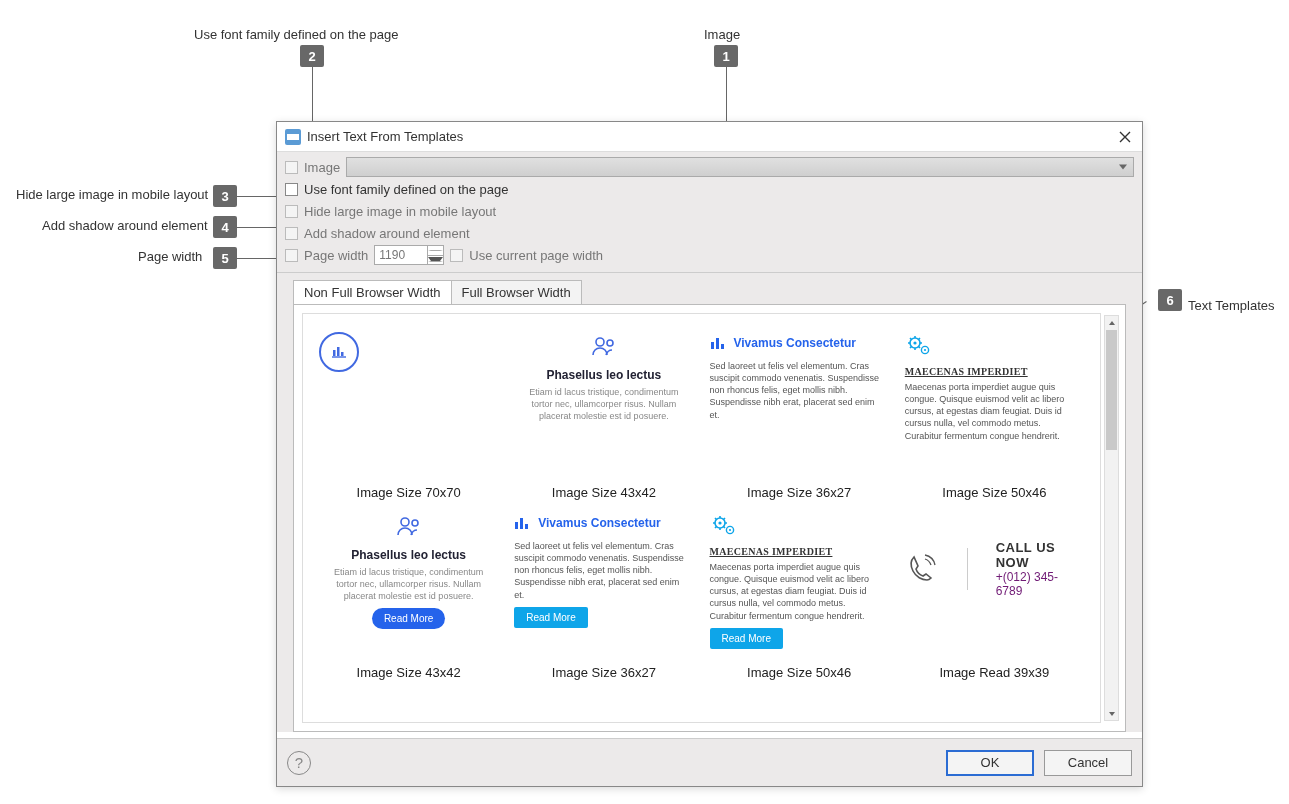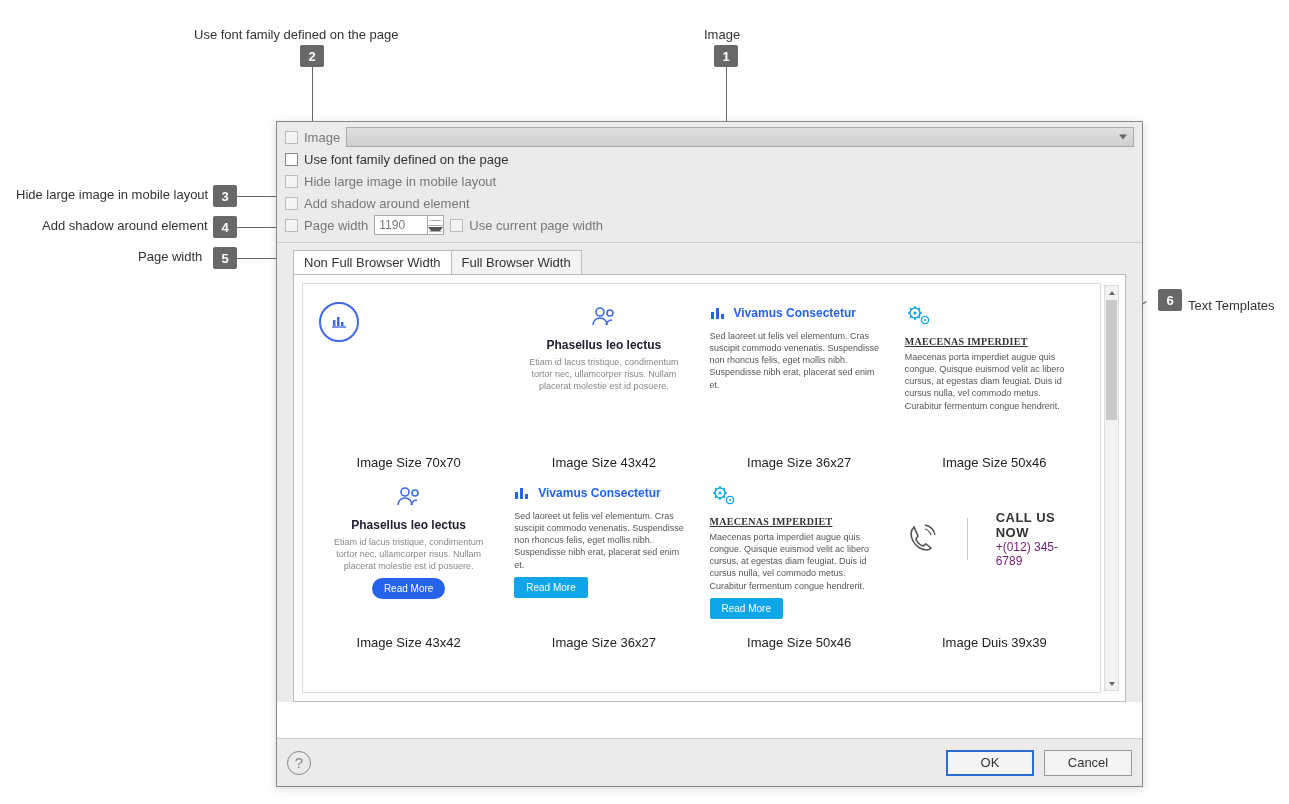--- a/index.html
+++ b/index.html
@@ -342,20 +342,29 @@
 
 <div class="callout-label" style="left:138px; top:249px;">Page width</div>
 <div class="callout-badge" style="left:213px; top:247px;">5</div>
 <div class="callout-line" style="left:237px; top:258px; width:54px;"></div>
 
 <div class="callout-badge" style="left:1158px; top:289px;">6</div>
 <div class="callout-label" style="left:1188px; top:298px;">Text Templates</div>
 <div class="callout-line" style="left:1084px; top:343px; width:75px; transform: rotate(-34deg); transform-origin: left top;"></div>
 
 <div class="dialog">
+  <div class="titlebar">
+    <span class="titlebar-icon"></span>
+    <span class="titlebar-title">Insert Text From Templates</span>
+    <div class="titlebar-close">
+      <svg width="12" height="12" viewBox="0 0 12 12">
+          <path d="M1 1 L11 11 M11 1 L1 11" stroke="#333" stroke-width="1.4"></path>
+        </svg>
+    </div>
+  </div>
 
   <div class="options-area">
     <div class="opt-row dim">
       <span class="chk dim"></span>
       <span>Image</span>
       <div class="image-combo"></div>
     </div>
     <div class="opt-row">
       <span class="chk"></span>
       <span>Use font family defined on the page</span>
@@ -522,21 +531,21 @@
                       <path d="M20 7c3 1 5 3 6 6M20 3c5 1 9 5 10 10" fill="none" stroke="#555" stroke-width="1.3"></path>
                     </svg>
                 </div>
                 <div class="call-divider"></div>
                 <div class="call-text" style="text-align:left;">
                   <div class="line1">CALL US NOW</div>
                   <div class="line2">+(012) 345-6789</div>
                 </div>
               </div>
             </div>
-            <div class="card-label">Image Duis 39x39</div>
+            <div class="card-label">Image Read 39x39</div>
           </div>
 
         </div>
       </div>
       <div class="templates-scroll">
         <div class="arrow top">
             <div class="arrow-up" style="border-bottom-color:#666;"></div>
           </div>
         <div class="thumb"></div>
         <div class="arrow bot">

